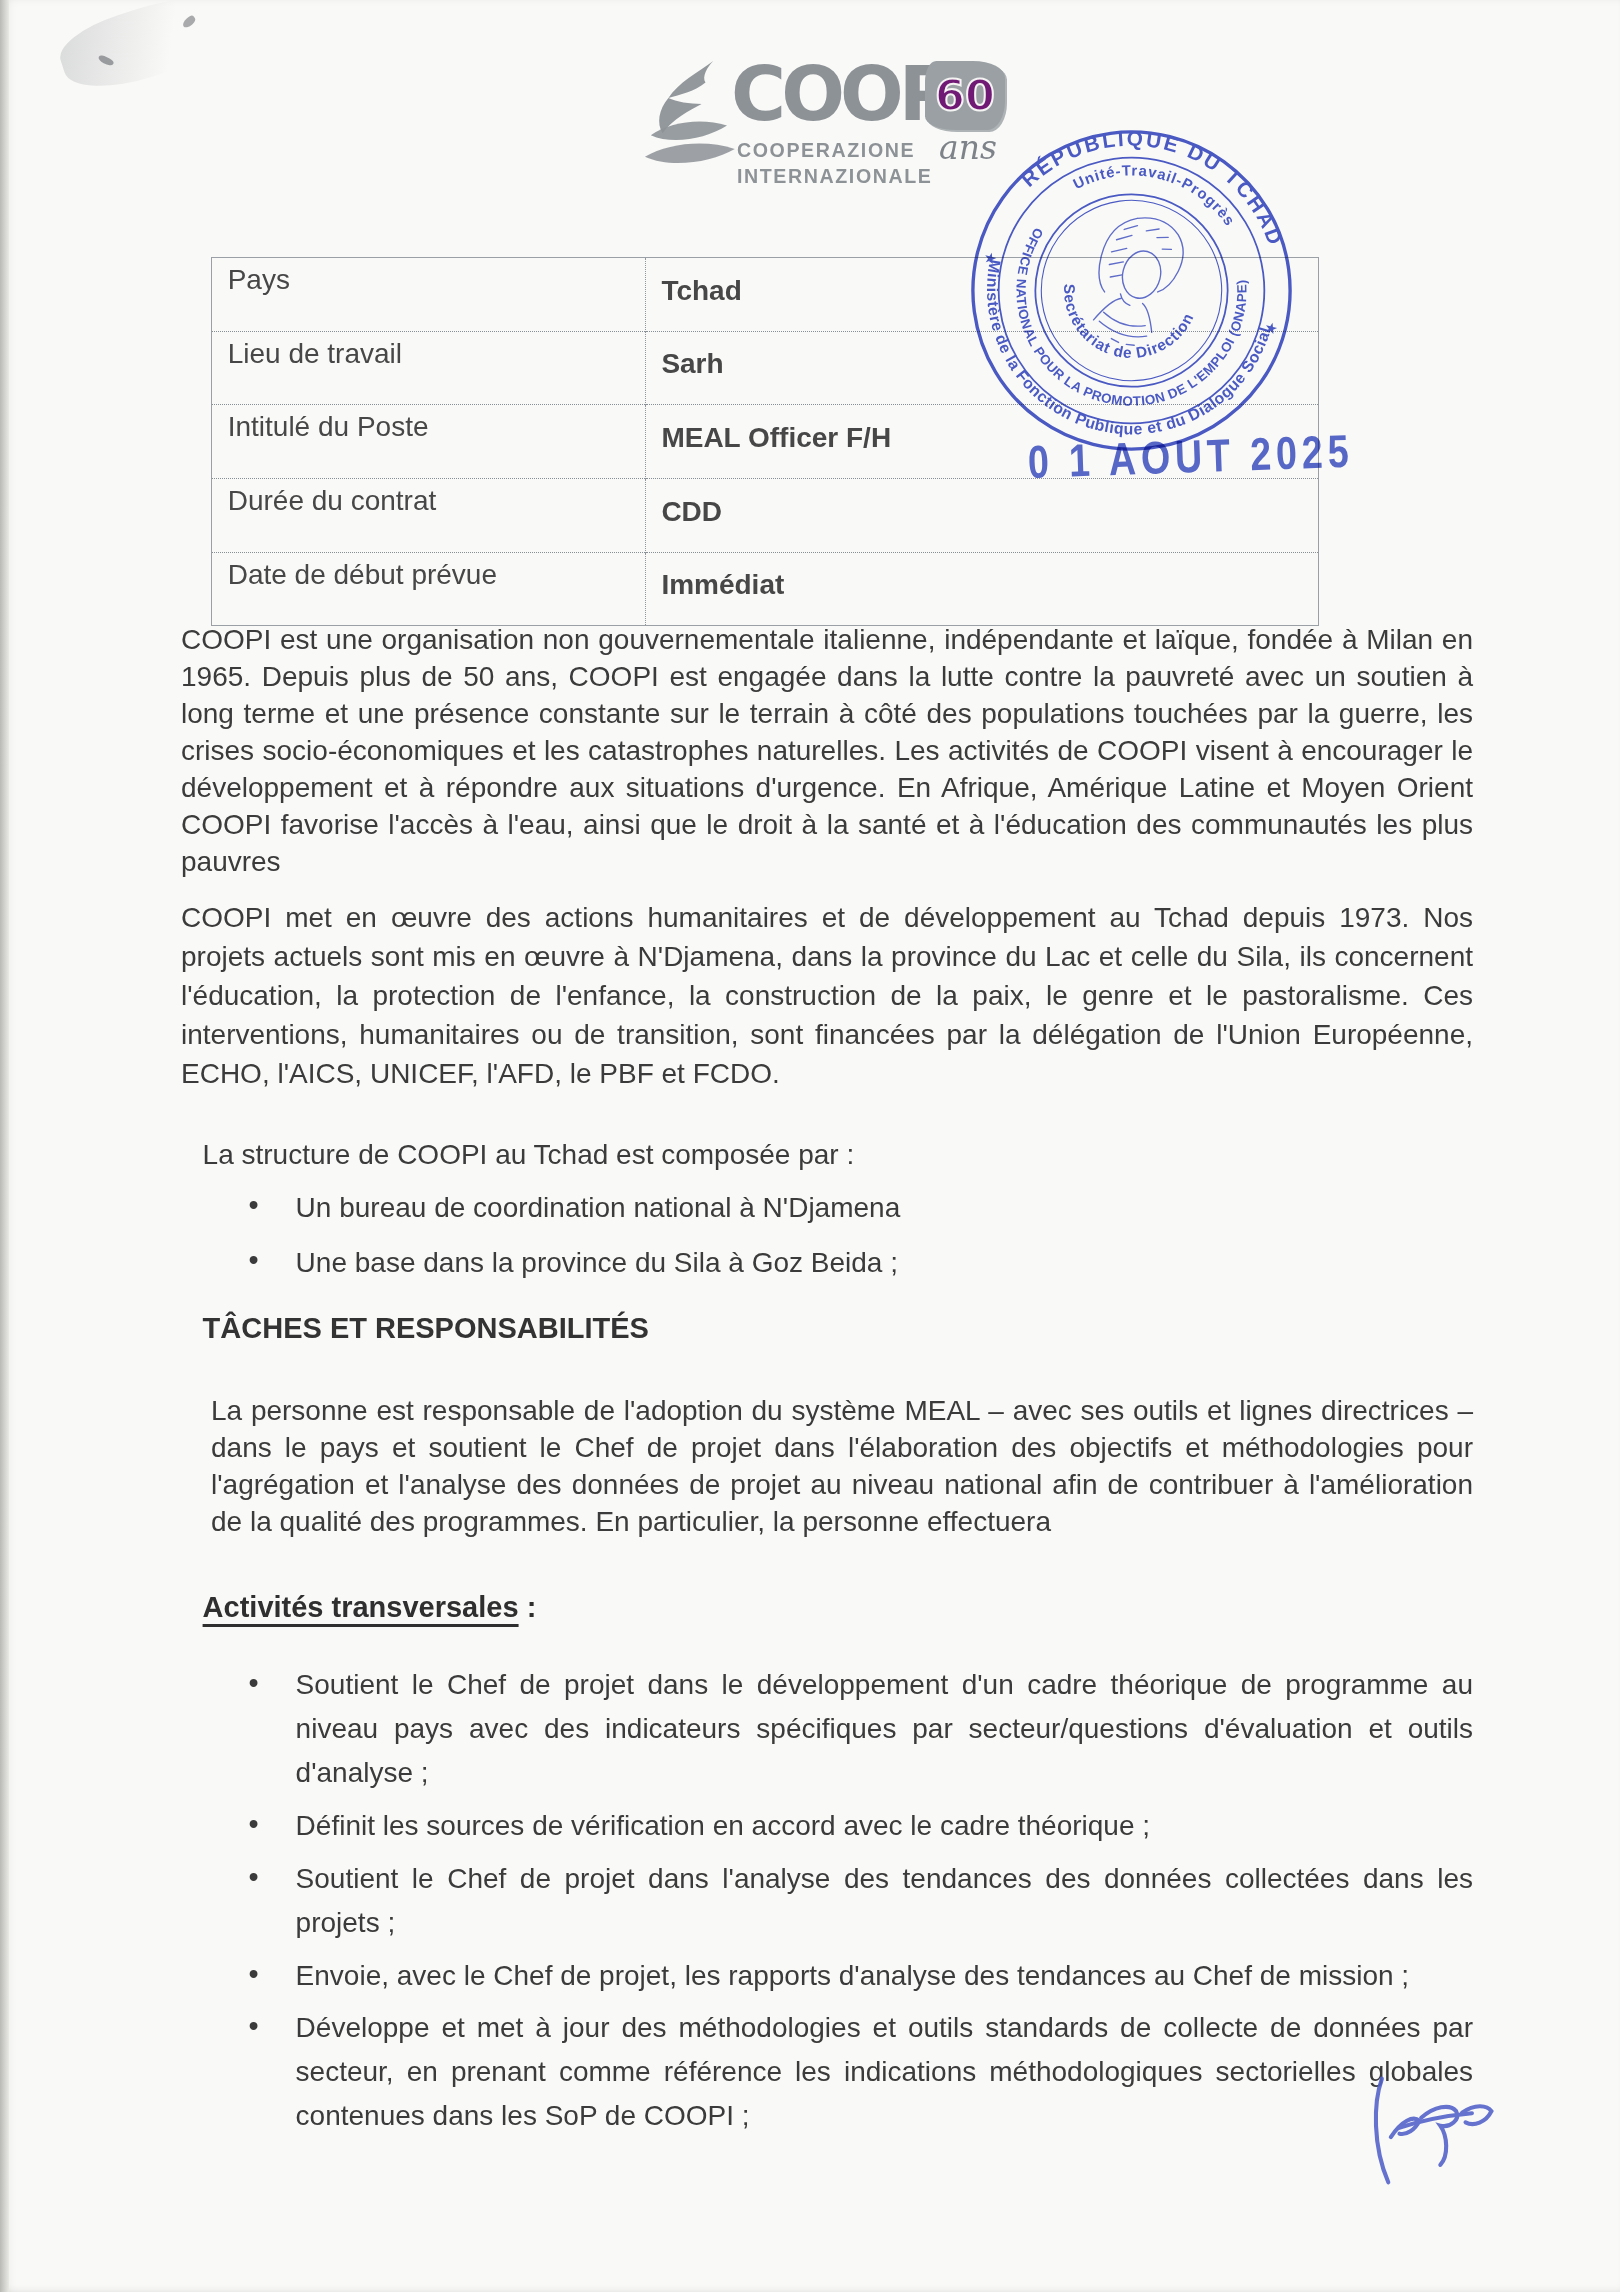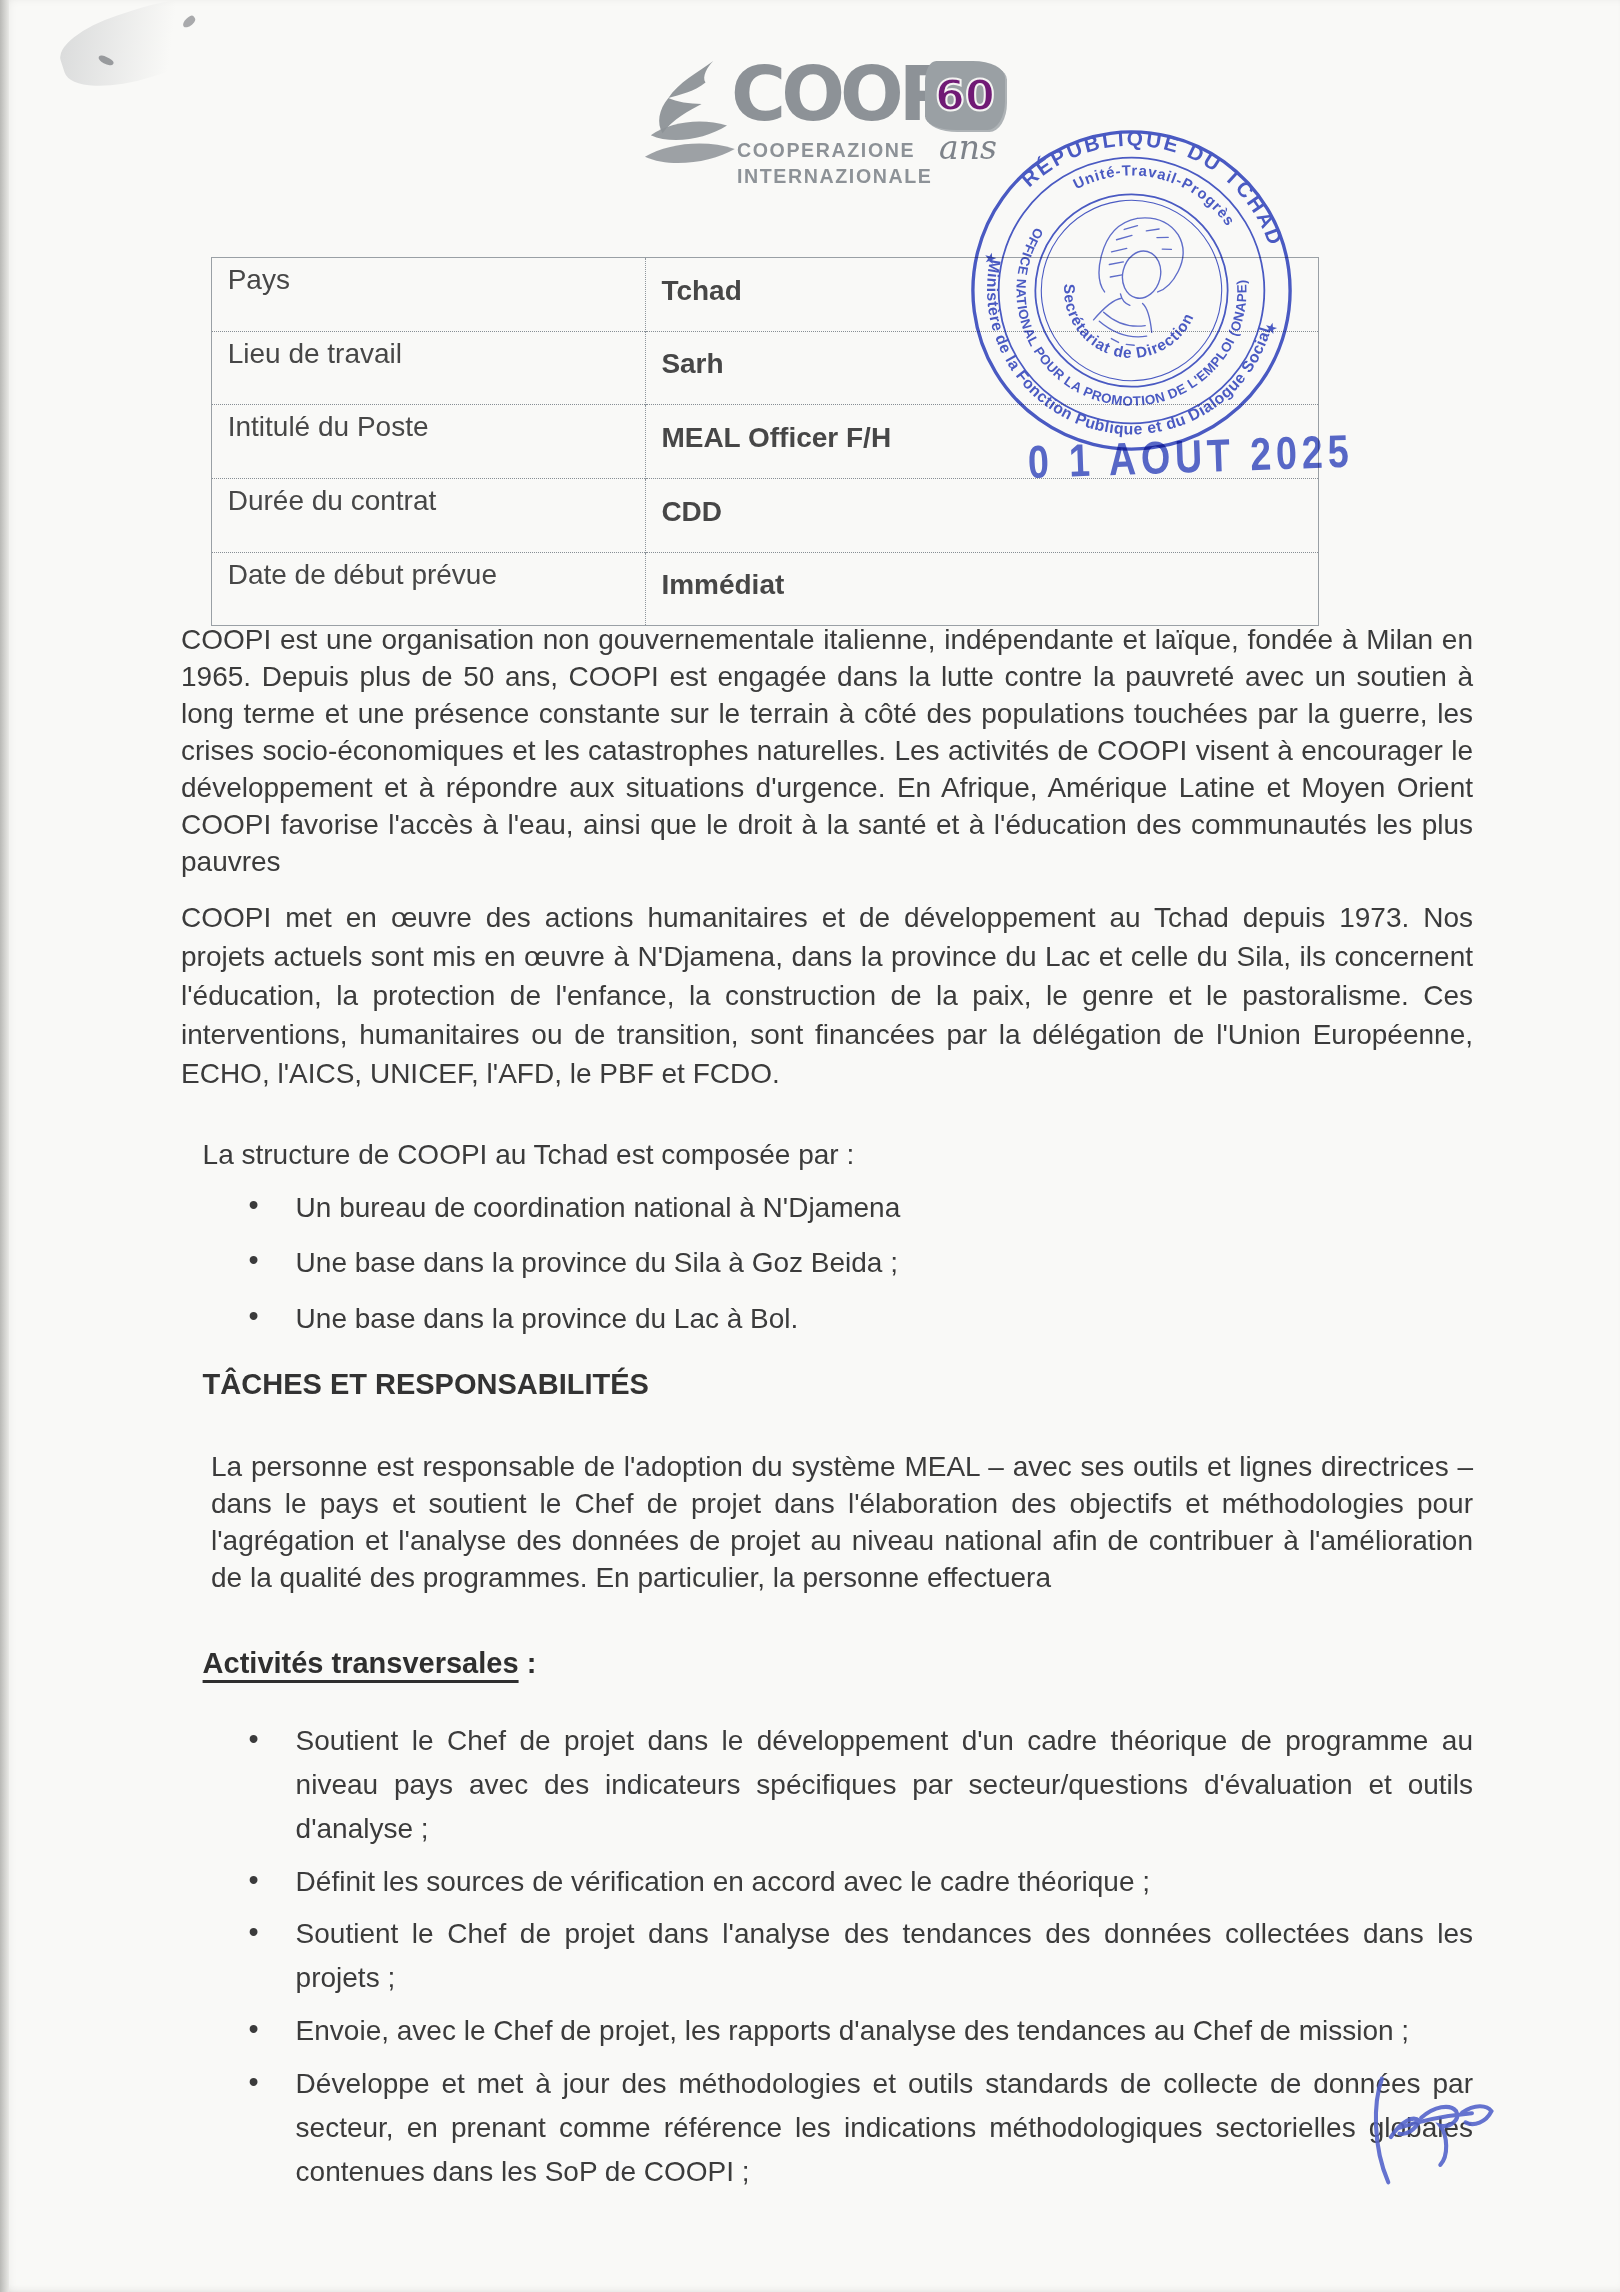--- a/index.html
+++ b/index.html
@@ -179,21 +179,20 @@
   <div class="date-stamp">0 1 AOUT 2025</div>
 
   <div class="main-col">
     <p class="para">COOPI est une organisation non gouvernementale italienne, indépendante et laïque, fondée à Milan en 1965. Depuis plus de 50 ans, COOPI est engagée dans la lutte contre la pauvreté avec un soutien à long terme et une présence constante sur le terrain à côté des populations touchées par la guerre, les crises socio-économiques et les catastrophes naturelles. Les activités de COOPI visent à encourager le développement et à répondre aux situations d'urgence. En Afrique, Amérique Latine et Moyen Orient COOPI favorise l'accès à l'eau, ainsi que le droit à la santé et à l'éducation des communautés les plus pauvres</p>
     <p class="para para-2">COOPI met en œuvre des actions humanitaires et de développement au Tchad depuis 1973. Nos projets actuels sont mis en œuvre à N'Djamena, dans la province du Lac et celle du Sila, ils concernent l'éducation, la protection de l'enfance, la construction de la paix, le genre et le pastoralisme. Ces interventions, humanitaires ou de transition, sont financées par la délégation de l'Union Européenne, ECHO, l'AICS, UNICEF, l'AFD, le PBF et FCDO.</p>
 
     <p class="structure-intro">La structure de COOPI au Tchad est composée par :</p>
     <ul class="dot-list">
       <li>Un bureau de coordination national à N'Djamena</li>
       <li>Une base dans la province du Sila à Goz Beida ;</li>
-      <li>Une base dans la province du Lac à Bol.</li>
     </ul>
 
     <h2 class="section-title">TÂCHES ET RESPONSABILITÉS</h2>
 
     <p class="section-intro">La personne est responsable de l'adoption du système MEAL – avec ses outils et lignes directrices – dans le pays et soutient le Chef de projet dans l'élaboration des objectifs et méthodologies pour l'agrégation et l'analyse des données de projet au niveau national afin de contribuer à l'amélioration de la qualité des programmes. En particulier, la personne effectuera</p>
 
     <h3 class="subsection-title"><span class="u">Activités transversales</span><span class="c"> :</span></h3>
 
     <ul class="act-list">
       <li>Soutient le Chef de projet dans le développement d'un cadre théorique de programme au niveau pays avec des indicateurs spécifiques par secteur/questions d'évaluation et outils d'analyse ;</li>

